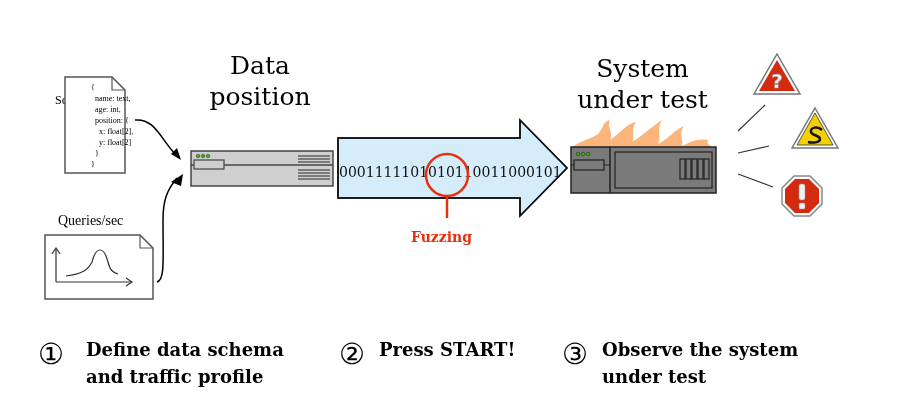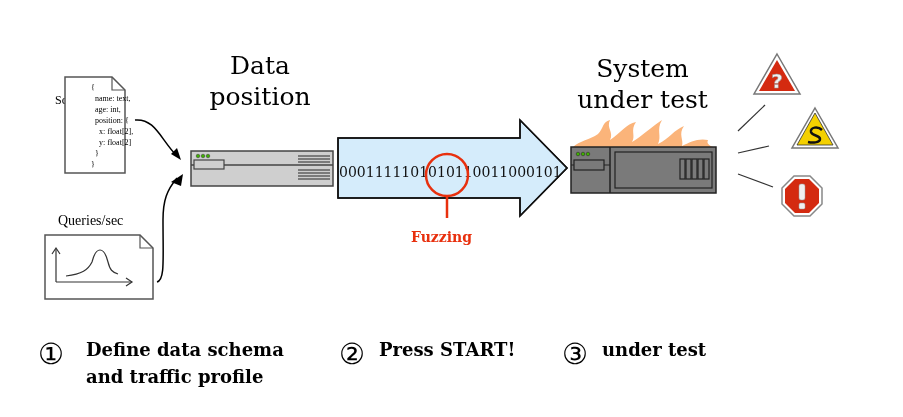--- a/index.html
+++ b/index.html
@@ -152,15 +152,16 @@
 </div>
 <div class="abs" style="left:339px;top:336px;">
   <span class="abs step-num" style="left:0;top:4px;">②</span>
   <div class="abs step" style="left:40px;top:0;white-space:nowrap;">
     <div>Press START!</div>
   </div>
 </div>
 <div class="abs" style="left:562px;top:336px;">
   <span class="abs step-num" style="left:0;top:4px;">③</span>
   <div class="abs step" style="left:40px;top:0;white-space:nowrap;">
+    <div>Observe the system</div>
     <div>under test</div>
   </div>
 </div>
 
 </body></html>

